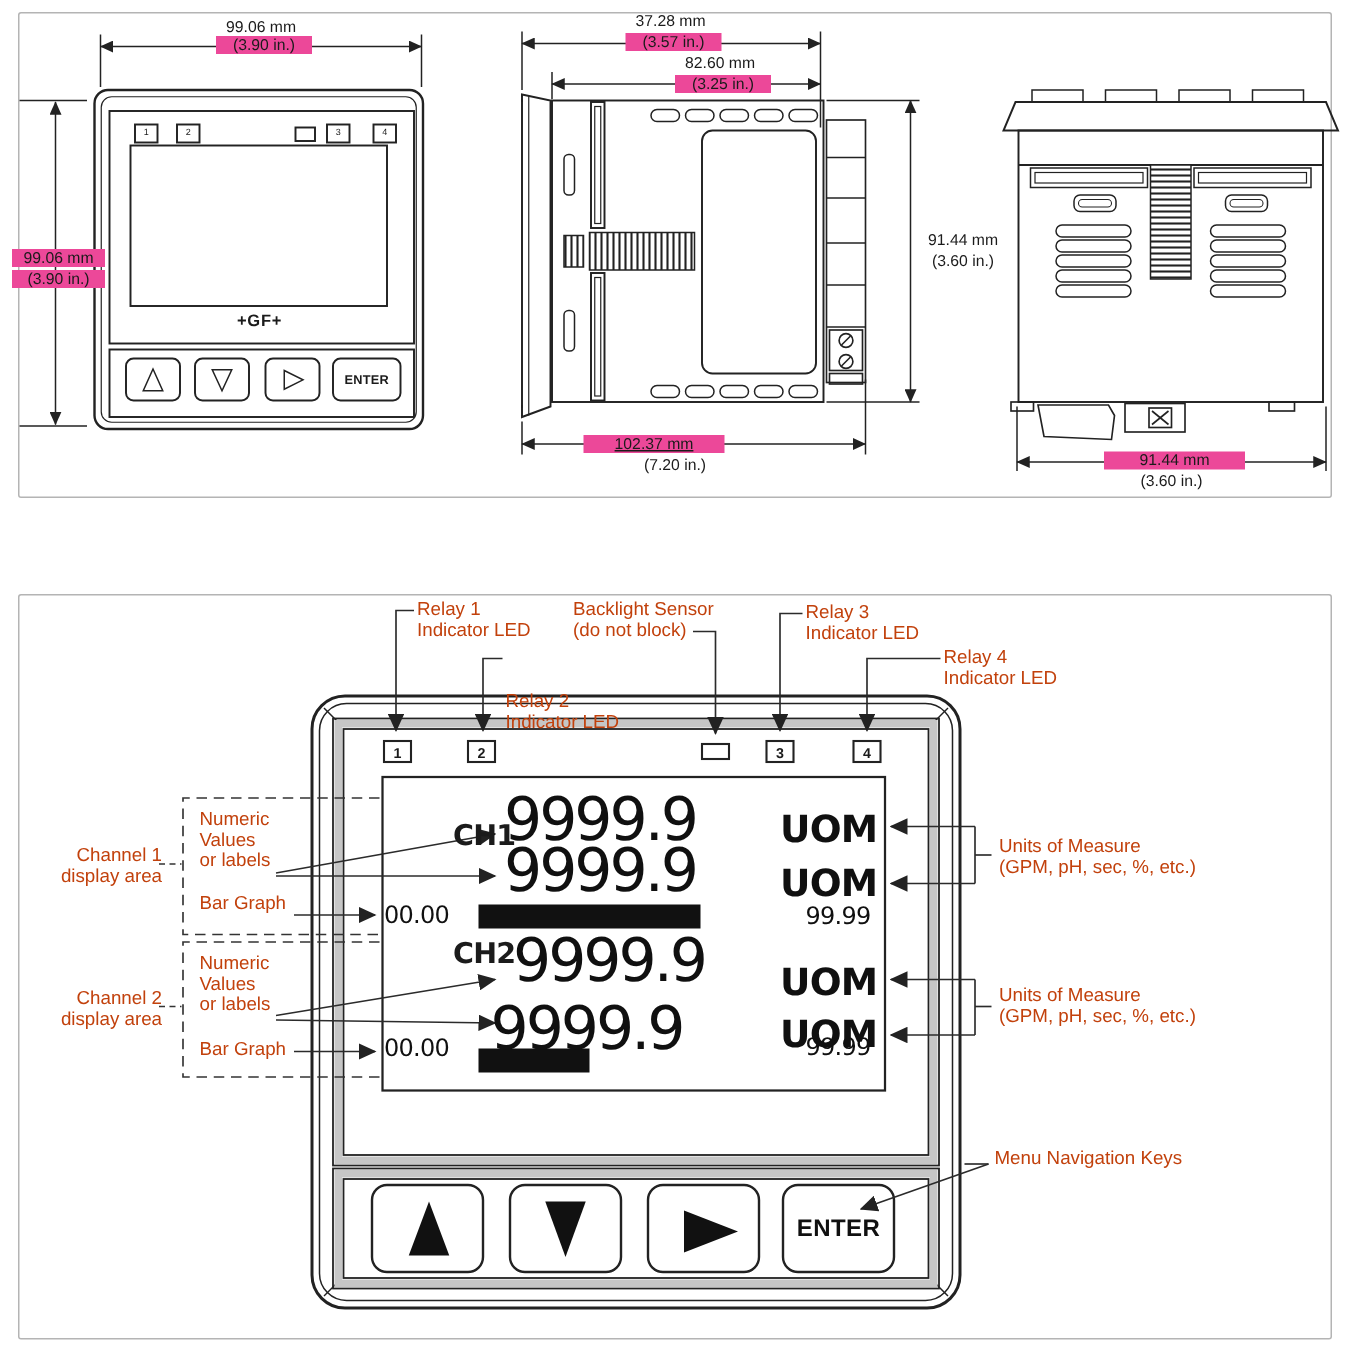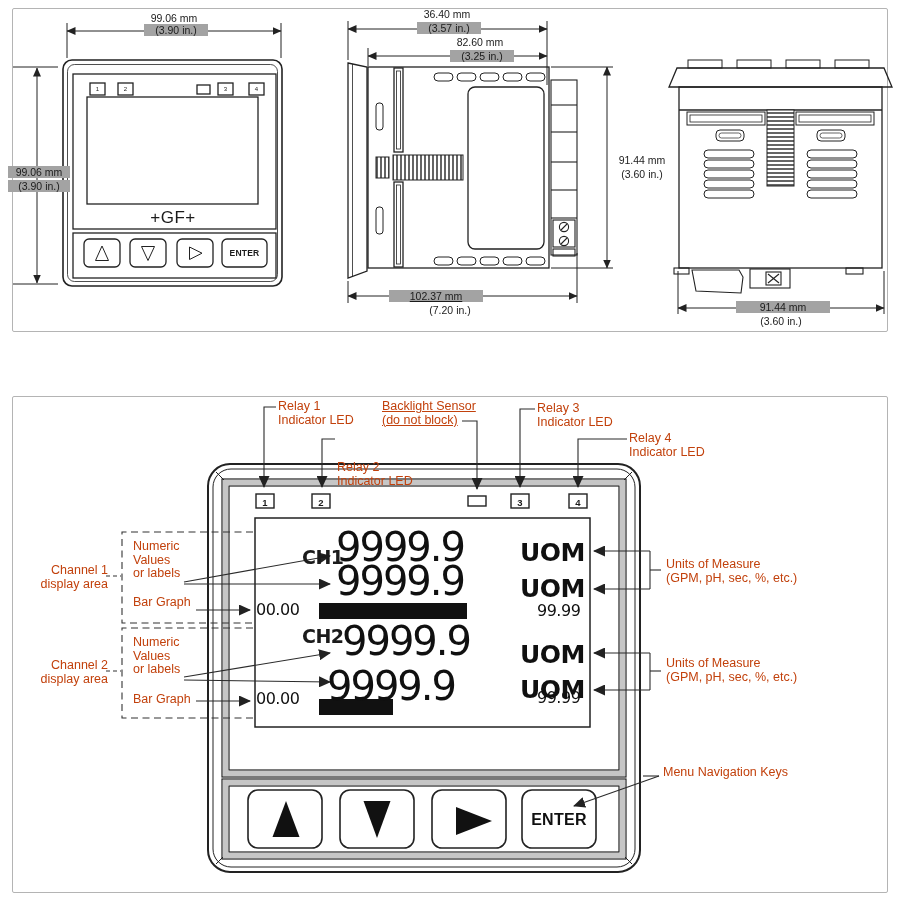--- a/index.html
+++ b/index.html
@@ -3,22 +3,22 @@
 <meta charset="utf-8">
 <style>
   html,body{margin:0;padding:0;background:#fff;}
   #stage{position:relative;width:900px;height:900px;background:#fff;overflow:hidden;
          font-family:"Liberation Sans",sans-serif;color:#1b1b1b;}
   .panel{position:absolute;border:1px solid #b4b4b4;background:#fff;border-radius:2px;}
   svg.art{position:absolute;left:0;top:0;}
   .lbl{position:absolute;font-size:12.5px;line-height:13.5px;white-space:nowrap;color:#c2410c;}
   .lbl.r{text-align:right;}
   .dim{position:absolute;font-size:10.5px;line-height:12px;text-align:center;white-space:nowrap;color:#1b1b1b;}
-  .wbg{background:#a3a3a3;padding:0 2px;}
-  .logo{position:absolute;font-weight:400;font-size:17px;letter-spacing:.5px;text-align:center;line-height:1;}
+  .wbg{background:#ec4899;padding:0 2px;}
+  .logo{position:absolute;font-weight:700;font-size:11px;letter-spacing:.5px;text-align:center;line-height:1;}
   .fenter{position:absolute;font-weight:700;font-size:8.5px;text-align:center;line-height:1;letter-spacing:.2px;}
   .tiny{position:absolute;font-size:6px;text-align:center;line-height:1;color:#1b1b1b;}
   .led-num{position:absolute;font-size:9.5px;font-weight:700;text-align:center;line-height:1;}
   .disp-ch{position:absolute;font-family:"DejaVu Sans",sans-serif;font-weight:700;font-size:19px;line-height:1;letter-spacing:-.5px;margin-left:39px;}
   .disp-val{position:absolute;font-family:"DejaVu Sans",sans-serif;font-size:40px;line-height:1;letter-spacing:-2px;color:#101010;}
   .disp-uom{position:absolute;font-family:"DejaVu Sans",sans-serif;font-weight:700;font-size:25px;line-height:1;letter-spacing:-.5px;color:#101010;}
   .disp-sm{position:absolute;font-family:"DejaVu Sans",sans-serif;font-size:16px;line-height:1;letter-spacing:-.5px;color:#101010;}
   .key-lbl{position:absolute;font-weight:700;font-size:16px;letter-spacing:.3px;text-align:center;line-height:1;color:#101010;}
 </style>
 </head>
@@ -247,41 +247,41 @@
   <div class="dim wbg" style="left:144px;top:24px;width:60px;">(3.90 in.)</div>
   <div class="dim wbg" style="left:8px;top:166px;width:58px;">99.06 mm</div>
   <div class="dim wbg" style="left:8px;top:180px;width:58px;">(3.90 in.)</div>
   <div class="logo" style="left:143px;top:209px;width:60px;">+GF+</div>
   <div class="fenter" style="left:222px;top:249px;width:45px;">ENTER</div>
   <div class="tiny" style="left:90px;top:86px;width:15px;">1</div>
   <div class="tiny" style="left:118px;top:86px;width:15px;">2</div>
   <div class="tiny" style="left:218px;top:86px;width:15px;">3</div>
   <div class="tiny" style="left:249px;top:86px;width:15px;">4</div>
 
-  <div class="dim" style="left:387px;top:8px;width:120px;">36.40 mm</div>
+  <div class="dim" style="left:387px;top:8px;width:120px;">37.28 mm</div>
   <div class="dim wbg" style="left:417px;top:22px;width:60px;">(3.57 in.)</div>
   <div class="dim" style="left:420px;top:36px;width:120px;">82.60 mm</div>
   <div class="dim wbg" style="left:450px;top:50px;width:60px;">(3.25 in.)</div>
   <div class="dim wbg" style="left:389px;top:290px;width:90px;text-decoration:underline;">102.37 mm</div>
   <div class="dim" style="left:420px;top:304px;width:60px;">(7.20 in.)</div>
   <div class="dim" style="left:613px;top:154px;width:58px;">91.44 mm</div>
   <div class="dim" style="left:613px;top:168px;width:58px;">(3.60 in.)</div>
 
   <div class="dim wbg" style="left:736px;top:301px;width:90px;">91.44 mm</div>
   <div class="dim" style="left:751px;top:315px;width:60px;">(3.60 in.)</div>
 
   <div class="lbl" style="left:278px;top:400px;">
     <div>Relay 1</div>
     <div>Indicator LED</div>
   </div>
   <div class="lbl" style="left:337px;top:432px;margin-top:29px;">
     <div>Relay 2</div>
     <div>Indicator LED</div>
   </div>
-  <div class="lbl" style="left:382px;top:400px;text-decoration:underline;">
+  <div class="lbl" style="left:382px;top:400px;">
     <div>Backlight Sensor</div>
     <div>(do not block)</div>
   </div>
   <div class="lbl" style="left:537px;top:402px;">
     <div>Relay 3</div>
     <div>Indicator LED</div>
   </div>
   <div class="lbl" style="left:629px;top:432px;">
     <div>Relay 4</div>
     <div>Indicator LED</div>

